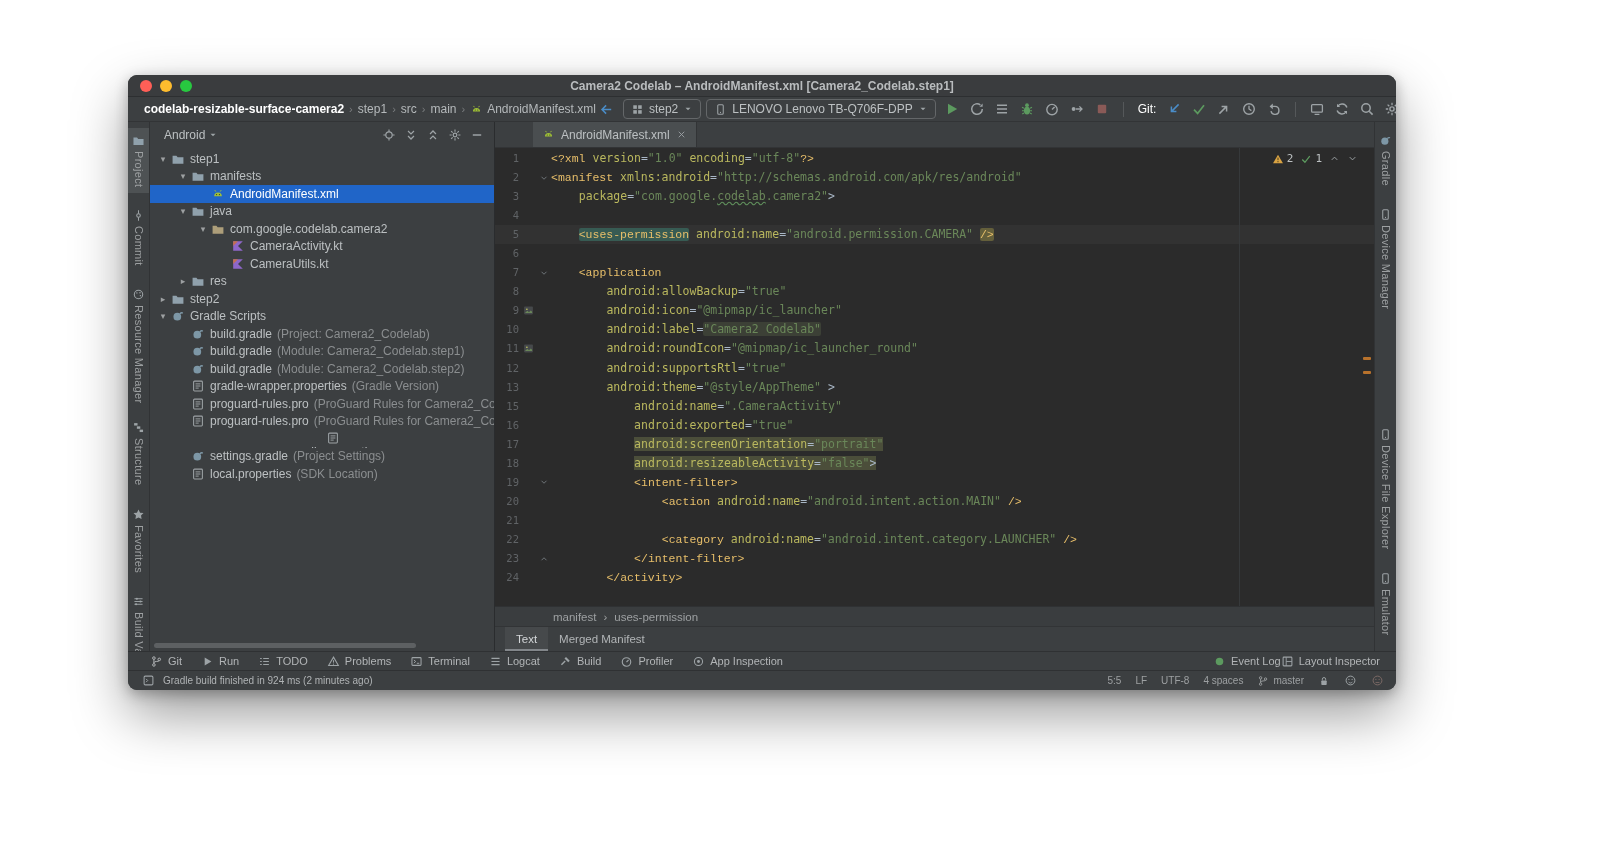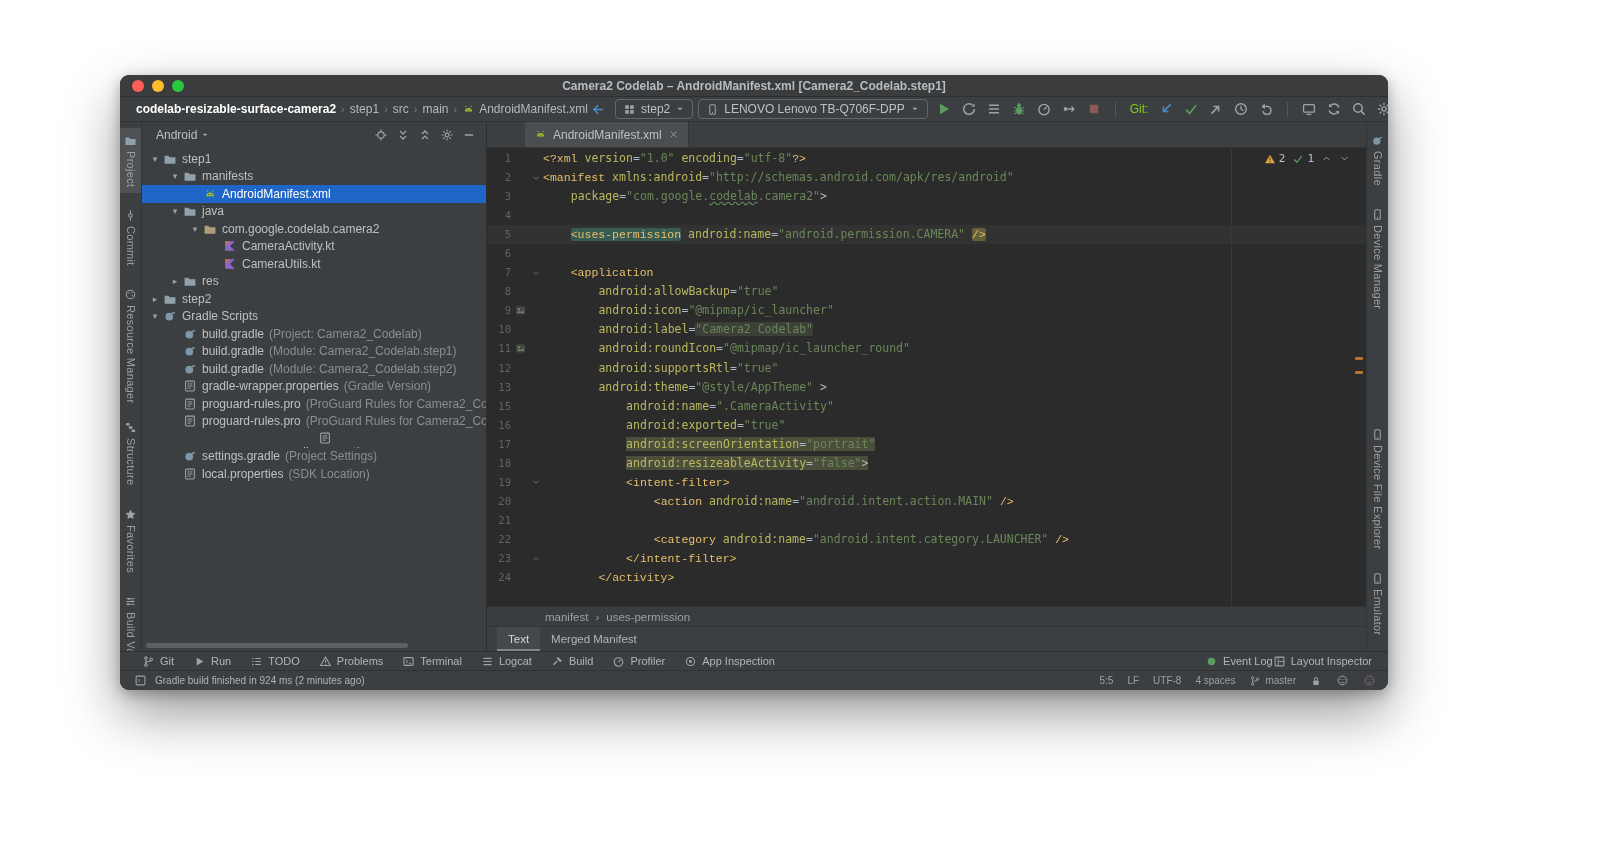--- a/index.html
+++ b/index.html
@@ -1,37 +1,37 @@
 <!DOCTYPE html>
 <html><head>
 <meta charset="utf-8">
 <style>
 *{box-sizing:border-box;margin:0;padding:0;}
 html,body{width:1600px;height:848px;background:#ffffff;overflow:hidden;font-family:"Liberation Sans",sans-serif;}
 .page{position:relative;width:1600px;height:848px;}
-.window{position:absolute;left:120px;top:75px;width:1268px;height:615px;background:#3c3f41;border-radius:9px;overflow:hidden;display:flex;flex-direction:column;box-shadow:0 24px 55px rgba(0,0,0,.40),0 4px 14px rgba(0,0,0,.28);}
+.window{position:absolute;left:128px;top:75px;width:1268px;height:615px;background:#3c3f41;border-radius:9px;overflow:hidden;display:flex;flex-direction:column;box-shadow:0 24px 55px rgba(0,0,0,.40),0 4px 14px rgba(0,0,0,.28);}
 
 .titlebar{height:22px;flex:0 0 auto;background:#3a3c3e;border-bottom:1px solid #2d2f31;position:relative;display:flex;align-items:center;justify-content:center;}
 .lights{position:absolute;left:12px;top:5px;display:flex;gap:8px;}
 .light{width:12px;height:12px;border-radius:50%;}
 .l-close{background:#ff5f57;}.l-min{background:#febc2e;}.l-zoom{background:#28c840;}
 .wtitle{font-size:12px;font-weight:bold;color:#b9bcbe;}
 
 .navbar{height:25px;flex:0 0 auto;display:flex;align-items:center;padding:0 12px 0 16px;border-bottom:1px solid #323436;}
 .crumbs{display:flex;align-items:center;font-size:12px;color:#b5b9bb;white-space:nowrap;}
 .crumb{display:flex;align-items:center;}
 .crumb.first{color:#ffffff;font-weight:bold;}
 .csep{color:#7a7d7f;margin:0 5px;font-size:11px;}
 .cicon{margin-right:4px;display:flex;}
 .nav-right{margin-left:auto;display:flex;align-items:center;gap:5px;}
 .dd{display:flex;align-items:center;gap:5px;height:20px;padding:0 7px;border:1px solid #646769;border-radius:4px;font-size:12px;color:#bcc0c2;white-space:nowrap;}
 .irow{display:flex;align-items:center;gap:3px;}
 .tbtn{width:22px;height:20px;display:flex;align-items:center;justify-content:center;border-radius:3px;}
 .navsep{width:1px;height:15px;background:#55585a;margin:0 5px;}
-.gitlabel{font-size:12px;color:#84cc16;margin:0 2px 0 4px;}
+.gitlabel{font-size:12px;color:#ffffff;margin:0 2px 0 4px;}
 
 .main{flex:1;display:flex;min-height:0;}
 .stripe{width:22px;flex:0 0 auto;background:#3c3f41;display:flex;flex-direction:column;}
 .stripe.left{border-right:1px solid #313335;}
 .stripe.right{border-left:1px solid #313335;}
 .sgroup{display:flex;flex-direction:column;align-items:center;gap:10px;padding-top:6px;width:100%;}
 .sgroup.bot{margin-top:auto;padding-bottom:10px;}
 .stripe-item{display:flex;flex-direction:column;align-items:center;gap:4px;padding:6px 0;width:100%;}
 .stripe-item.active{background:#4e5254;}
 .vtext{writing-mode:vertical-rl;font-size:11px;color:#9da0a2;letter-spacing:.3px;}

